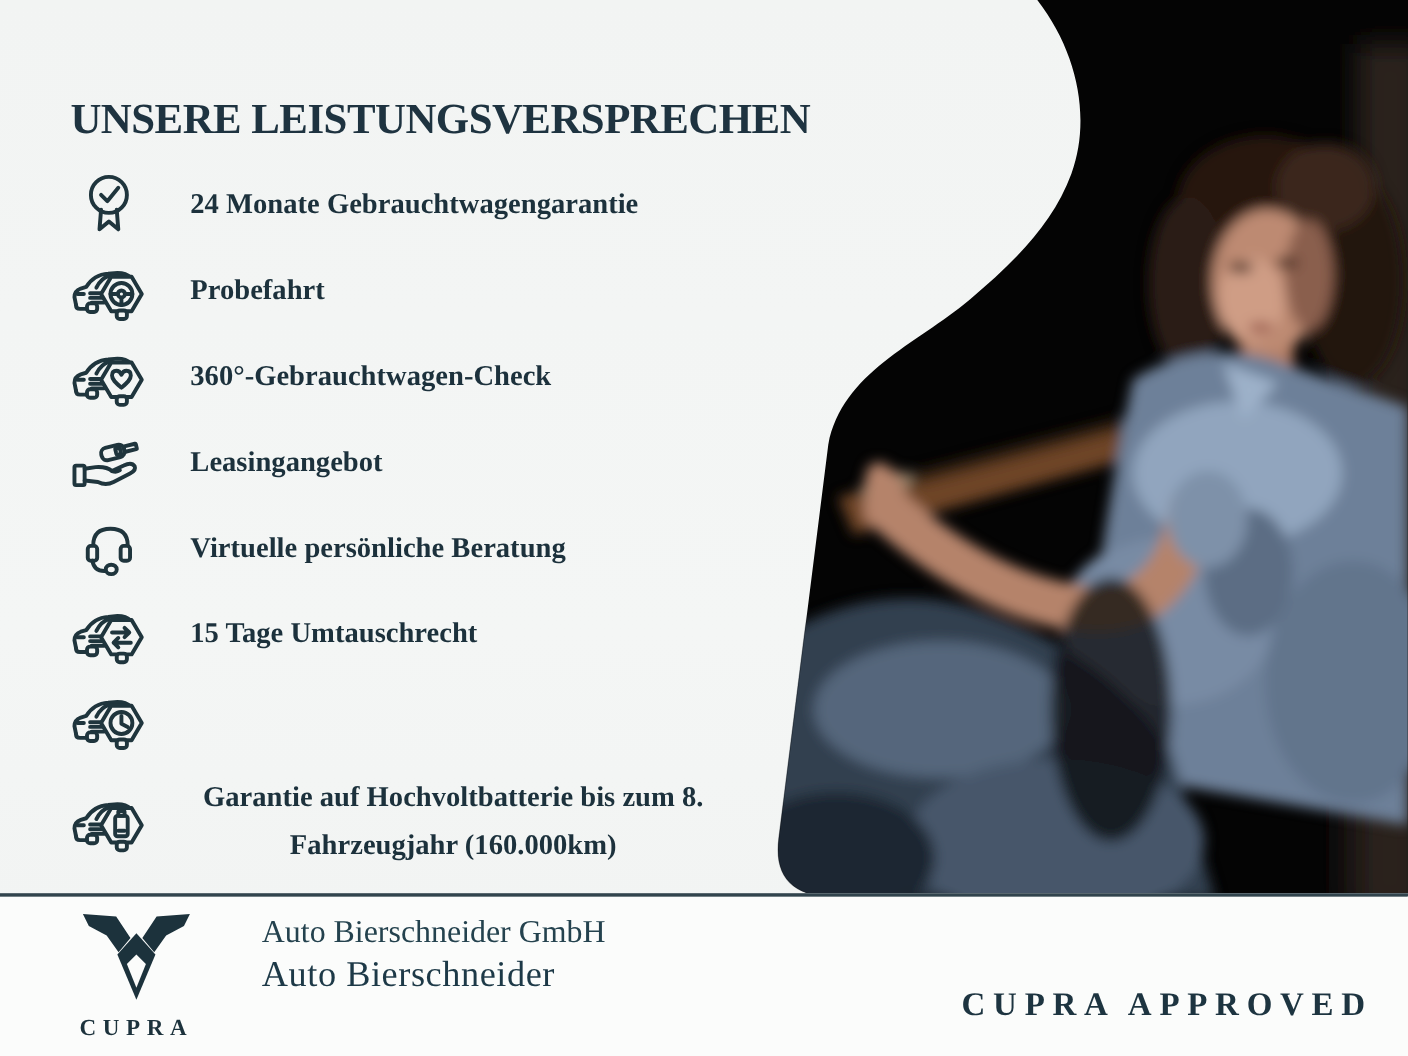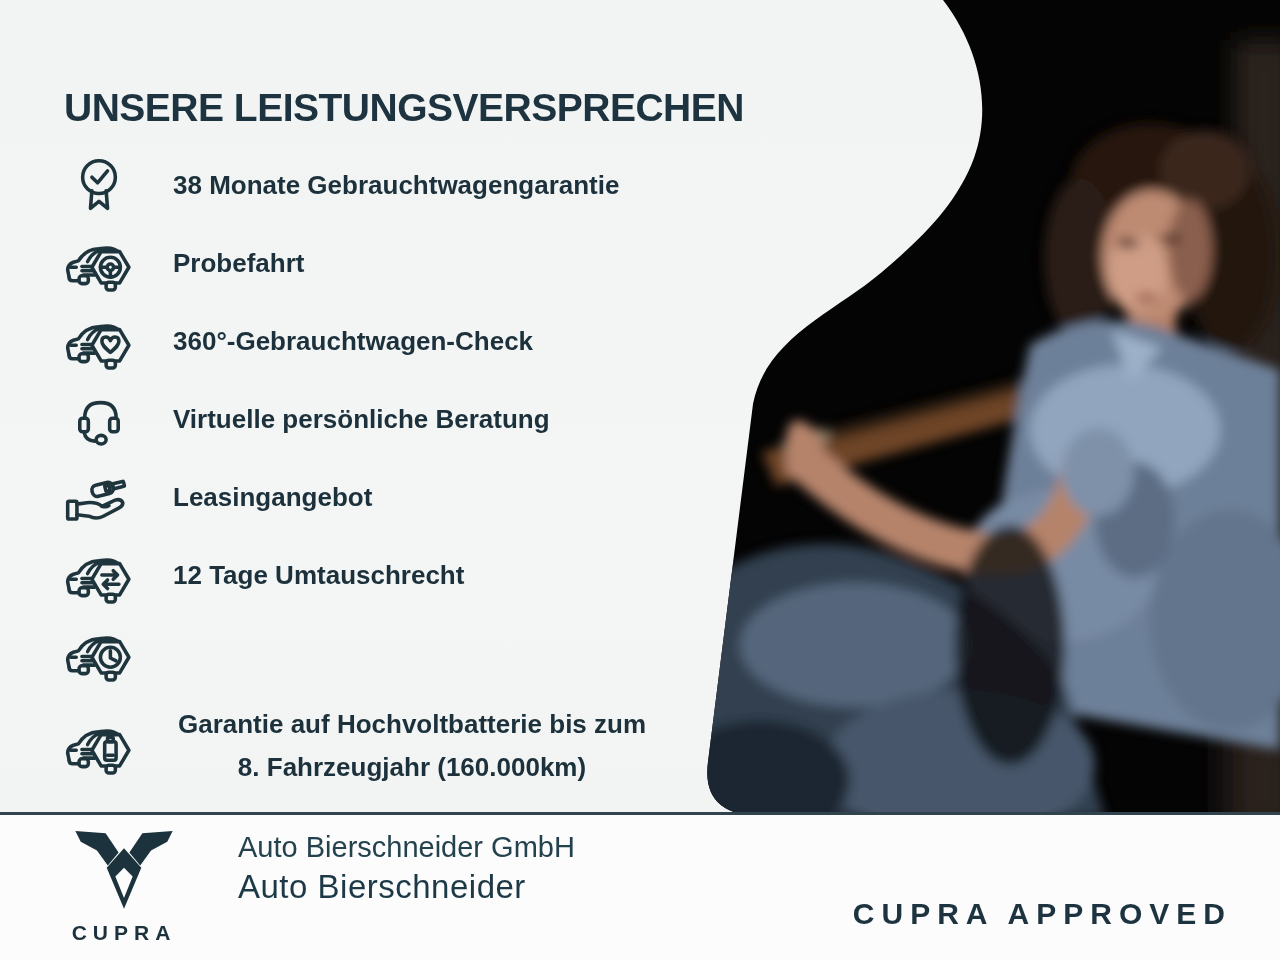--- a/index.html
+++ b/index.html
@@ -1,19 +1,19 @@
 <!DOCTYPE html>
 <html><head>
 <meta charset="utf-8">
 <style>
   html,body { margin:0; padding:0; background:#e8eae9; }
   .stage {
     position:relative; width:1280px; height:960px; overflow:hidden;
     background:linear-gradient(180deg,#f2f4f3 0%, #f4f6f5 60%, #f1f3f2 100%);
-    font-family:Liberation Sans, sans-serif;
+    font-family:Liberation Serif, serif;
     color:#1c313c;
   }
   
   .photo-svg { position:absolute; left:0; top:0; z-index:1; }
   
   .page-title {
     position:absolute; left:64px; top:60px; z-index:3;
     font-size:39px; font-weight:800; letter-spacing:-0.5px;
     color:#1e3340; white-space:nowrap;
   }
@@ -31,21 +31,21 @@
   }
   
   .divider { position:absolute; left:0; top:812px; width:1280px; height:3px; background:#31444d; z-index:4; }
   .footer { position:absolute; left:0; top:815px; width:1280px; height:145px; background:#fbfcfb; z-index:3; }
   .footer-logo { position:absolute; left:44px; top:16px; width:160px; text-align:center; }
   .logo-word { font-size:21px; font-weight:700; letter-spacing:6px; color:#1c323c; margin-top:6px; }
   .dealer { position:absolute; left:238px; top:16px; }
   .dealer-company { font-size:29px; font-weight:400; color:#24424e; }
   .dealer-name { font-size:33px; font-weight:500; color:#1d3947; margin-top:4px; letter-spacing:0.5px; }
   .approved {
-    position:absolute; right:48px; top:82px;
+    position:absolute; right:32px; top:82px;
     font-size:30px; font-weight:600; letter-spacing:7px; color:#1d3440; white-space:nowrap;
   }
 </style>
 </head>
 <body>
 
 <div class="stage">
 
   <svg class="photo-svg" width="1280" height="818" viewBox="0 0 1280 818" aria-hidden="true">
     <defs>
@@ -112,21 +112,21 @@
   <div class="promises">
 
     <div class="item">
       <span class="icon">
         <svg width="74" height="66" viewBox="0 0 104 88">
           <circle class="ic" cx="52" cy="33" r="23"></circle>
           <path class="ic" d="M42,33 L50,41 L64,24"></path>
           <path class="ic" d="M42,52 L40,77 L52,67 L64,77 L62,52"></path>
         </svg>
       </span>
-      <span class="label">38 Monate Gebrauchtwagengarantie</span>
+      <span class="label">24 Monate Gebrauchtwagengarantie</span>
     </div>
 
     <div class="item">
       <span class="icon">
         <svg width="74" height="66" viewBox="0 0 104 88">
           <path class="ic" d="M10,64 L8,54 Q8,46 16,43 L23,41 Q33,25 51,24 L63,23 Q74,23 80,29"></path>
           <path class="ic" d="M10,64 Q10,69 15,69 L24,69"></path>
           <path class="ic" d="M12,50 L20,50 M28,49 L46,49 M28,55 L46,55 M30,61 L46,61 M36,42 Q42,30 52,27"></path>
           <rect class="ic-fillbg" x="24" y="62" width="13" height="11" rx="4"></rect>
           <polygon class="ic-fillbg" points="94,50 81,72 55,72 42,50 55,28 81,28"></polygon>
@@ -145,33 +145,20 @@
           <path class="ic" d="M10,64 L8,54 Q8,46 16,43 L23,41 Q33,25 51,24 L63,23 Q74,23 80,29"></path>
           <path class="ic" d="M10,64 Q10,69 15,69 L24,69"></path>
           <path class="ic" d="M12,50 L20,50 M28,49 L46,49 M28,55 L46,55 M30,61 L46,61 M36,42 Q42,30 52,27"></path>
           <rect class="ic-fillbg" x="24" y="62" width="13" height="11" rx="4"></rect>
           <polygon class="ic-fillbg" points="94,50 81,72 55,72 42,50 55,28 81,28"></polygon>
           <rect class="ic-fillbg" x="62" y="71" width="13" height="11" rx="4"></rect>
           <path class="ic" d="M68,60 C61,54 56,50 56,44.5 Q56,38.5 61.5,38.5 Q66,38.5 68,43.5 Q70,38.5 74.5,38.5 Q80,38.5 80,44.5 C80,50 75,54 68,60 Z"></path>
         </svg>
       </span>
       <span class="label">360°-Gebrauchtwagen-Check</span>
-    </div>
-
-    <div class="item">
-      <span class="icon">
-        <svg width="74" height="66" viewBox="0 0 104 88">
-          <path class="ic" d="M32,60 V42 Q32,21 54,21 Q76,21 76,42 V60"></path>
-          <rect class="ic-fillbg" x="25" y="43" width="12" height="19" rx="4"></rect>
-          <rect class="ic-fillbg" x="67" y="43" width="12" height="19" rx="4"></rect>
-          <path class="ic" d="M31,62 Q33,76 48,75"></path>
-          <ellipse class="ic" cx="55" cy="73" rx="7" ry="6"></ellipse>
-        </svg>
-      </span>
-      <span class="label">Virtuelle persönliche Beratung</span>
     </div>
 
     <div class="item">
       <span class="icon">
         <svg width="74" height="66" viewBox="0 0 104 88">
           <rect class="ic" x="8" y="50" width="13" height="25" rx="2"></rect>
           <path class="ic" d="M21,54 L35,52 Q49,51 56,57 L71,50 Q81,45 85,51 Q87,56 79,60 L58,71 Q48,76 38,71 L21,69"></path>
           <path class="ic" d="M56,57 Q62,59 66,56"></path>
           <g transform="rotate(-14 58 33)">
             <rect class="ic" x="42" y="25" width="30" height="16" rx="7"></rect>
@@ -179,31 +166,44 @@
             <rect class="ic" x="61" y="29" width="6" height="8" rx="1"></rect>
           </g>
         </svg>
       </span>
       <span class="label">Leasingangebot</span>
     </div>
 
     <div class="item">
       <span class="icon">
         <svg width="74" height="66" viewBox="0 0 104 88">
+          <path class="ic" d="M32,60 V42 Q32,21 54,21 Q76,21 76,42 V60"></path>
+          <rect class="ic-fillbg" x="25" y="43" width="12" height="19" rx="4"></rect>
+          <rect class="ic-fillbg" x="67" y="43" width="12" height="19" rx="4"></rect>
+          <path class="ic" d="M31,62 Q33,76 48,75"></path>
+          <ellipse class="ic" cx="55" cy="73" rx="7" ry="6"></ellipse>
+        </svg>
+      </span>
+      <span class="label">Virtuelle persönliche Beratung</span>
+    </div>
+
+    <div class="item">
+      <span class="icon">
+        <svg width="74" height="66" viewBox="0 0 104 88">
           <path class="ic" d="M10,64 L8,54 Q8,46 16,43 L23,41 Q33,25 51,24 L63,23 Q74,23 80,29"></path>
           <path class="ic" d="M10,64 Q10,69 15,69 L24,69"></path>
           <path class="ic" d="M12,50 L20,50 M28,49 L46,49 M28,55 L46,55 M30,61 L46,61 M36,42 Q42,30 52,27"></path>
           <rect class="ic-fillbg" x="24" y="62" width="13" height="11" rx="4"></rect>
           <polygon class="ic-fillbg" points="94,50 81,72 55,72 42,50 55,28 81,28"></polygon>
           <rect class="ic-fillbg" x="62" y="71" width="13" height="11" rx="4"></rect>
           <path class="ic" d="M56,44 H78 M72,38 L78,44 L72,50"></path>
           <path class="ic" d="M80,57 H58 M64,51 L58,57 L64,63"></path>
         </svg>
       </span>
-      <span class="label">12 Tage Umtauschrecht</span>
+      <span class="label">15 Tage Umtauschrecht</span>
     </div>
 
     <div class="item">
       <span class="icon">
         <svg width="74" height="66" viewBox="0 0 104 88">
           <path class="ic" d="M10,64 L8,54 Q8,46 16,43 L23,41 Q33,25 51,24 L63,23 Q74,23 80,29"></path>
           <path class="ic" d="M10,64 Q10,69 15,69 L24,69"></path>
           <path class="ic" d="M12,50 L20,50 M28,49 L46,49 M28,55 L46,55 M30,61 L46,61 M36,42 Q42,30 52,27"></path>
           <rect class="ic-fillbg" x="24" y="62" width="13" height="11" rx="4"></rect>
           <polygon class="ic-fillbg" points="94,50 81,72 55,72 42,50 55,28 81,28"></polygon>

